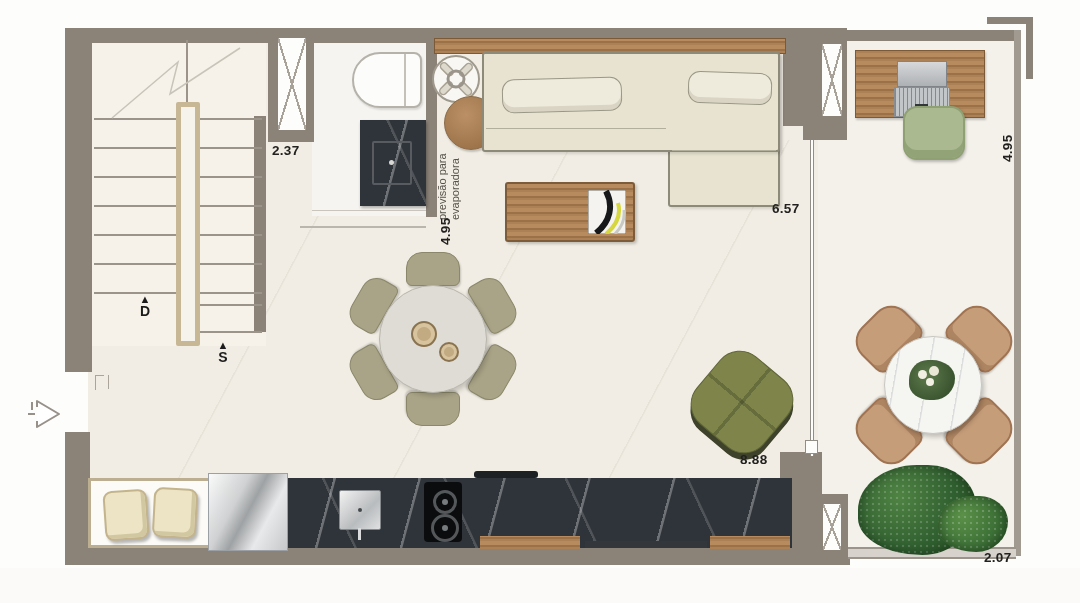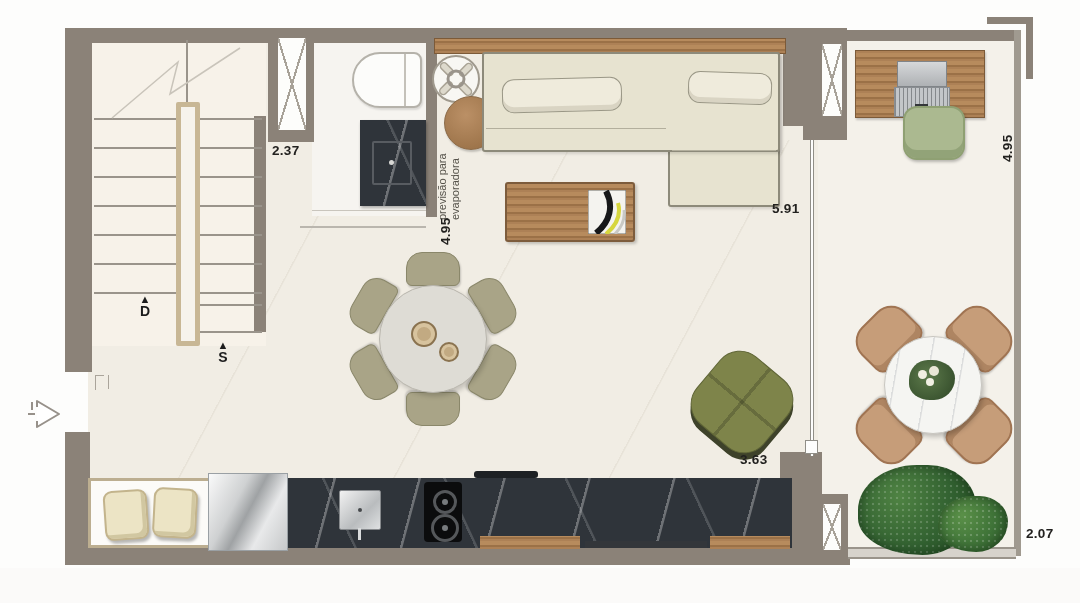--- a/index.html
+++ b/index.html
@@ -210,19 +210,19 @@
   <div class="abs" style="left:929px;top:366px;width:10px;height:10px;border-radius:50%;background:#e9e7d6;"></div>
   <div class="abs" style="left:926px;top:378px;width:8px;height:8px;border-radius:50%;background:#f2f0e4;"></div>
 
   <div class="plant" style="left:858px;top:465px;width:118px;height:90px;"></div>
   <div class="plant" style="left:938px;top:496px;width:70px;height:56px;
               background-image:radial-gradient(rgba(255,255,255,.2) 1px,transparent 1.6px),
                                radial-gradient(circle at 35% 35%,#5a9048 0%,#3c7036 60%,#2b5426 100%);"></div>
 
   <div class="dim" style="left:272px;top:143px;">2.37</div>
   <div class="dim rot" style="left:438px;top:245px;">4.95</div>
-  <div class="dim" style="left:772px;top:201px;">5.91</div>
-  <div class="dim" style="left:740px;top:452px;">3.63</div>
+  <div class="dim" style="left:772px;top:201px;">6.57</div>
+  <div class="dim" style="left:740px;top:452px;">8.88</div>
   <div class="dim rot" style="left:1000px;top:162px;">4.95</div>
-  <div class="dim" style="left:984px;top:526px;margin-left:42px;">2.07</div>
+  <div class="dim" style="left:984px;top:550px;">2.07</div>
 
   <div class="abs" style="left:0;top:568px;width:1080px;height:35px;background:#fbfaf9;"></div>
 </div>
 
 </body></html>

